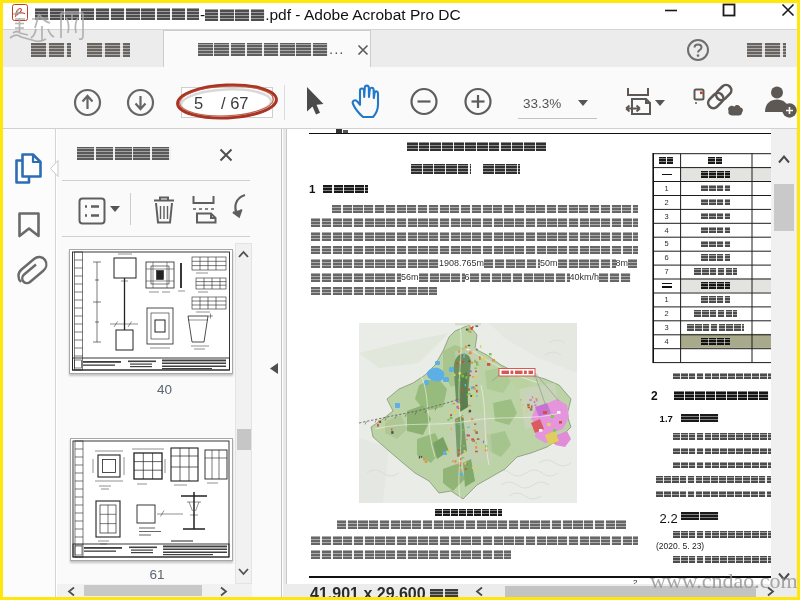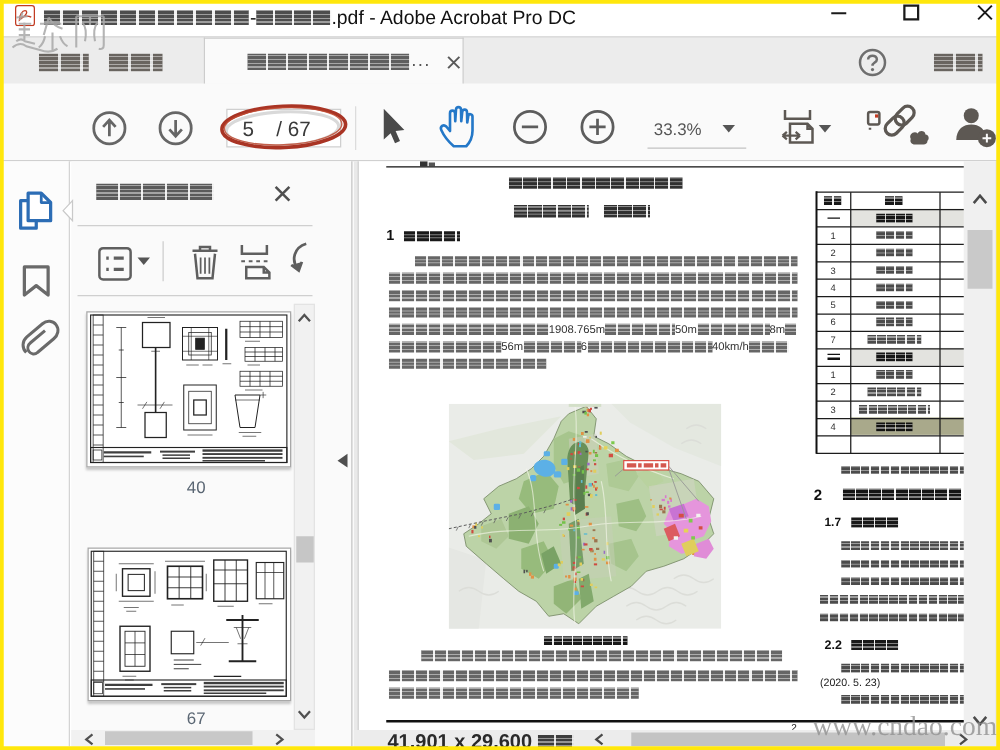--- a/index.html
+++ b/index.html
@@ -206,21 +206,21 @@
       <rect x="13" y="114.5" width="32" height="1.3"></rect>
   <rect x="58" y="110.5" width="28" height="1.6"></rect>
       <rect x="60" y="113.5" width="22" height="1.2"></rect>
       <rect x="60" y="116" width="22" height="1.2"></rect>
   <rect x="92" y="109.5" width="64" height="1.9"></rect>
       <rect x="92" y="112.5" width="64" height="1.5"></rect>
       <rect x="92" y="115.5" width="64" height="1.5"></rect>
       <rect x="92" y="118" width="50" height="1.2"></rect>
  </g>
 </svg>
-<div class="ab" style="left:142px;top:382px;width:30px;height:15px;font-size:13.5px;color:#5a6673;text-align:center">40</div>
+<div class="ab" style="left:142px;top:382px;width:30px;height:15px;font-size:13.5px;color:#5a6673;text-align:right">40</div>
 
 <div class="ab" style="left:70px;top:438px;width:163px;height:123px;background:#fff;border:1px solid #a8a8a8;box-shadow:0 2px 2px rgba(0,0,0,.22)"></div>
 <svg class="ab" style="left:71px;top:439px" width="161" height="121" viewBox="0 0 161 121">
  <g fill="none" stroke="#222" stroke-width=".6">
   <rect x="2" y="2" width="156" height="116" stroke-width=".9"></rect>
   <rect x="4" y="2" width="8" height="116"></rect>
   <path d="M4 10h8M4 18h8M4 26h8M4 34h8M4 42h8M4 50h8M4 58h8M4 66h8M4 74h8M4 82h8M4 90h8M4 98h8M4 106h8"></path>
   <rect x="27" y="16" width="22" height="22" stroke-width="1.1"></rect>
   <rect x="31.5" y="20.5" width="13" height="13" stroke-width=".8"></rect>
   <path d="M24 12 h28 M24 42 h28 M53 18 v18 M22 20 v14" stroke-width=".5"></path>
@@ -252,21 +252,21 @@
       <rect x="13" y="111.5" width="32" height="1.3"></rect>
   <rect x="58" y="107.5" width="28" height="1.6"></rect>
       <rect x="60" y="110.5" width="22" height="1.2"></rect>
       <rect x="60" y="113" width="22" height="1.2"></rect>
   <rect x="92" y="106.5" width="64" height="1.9"></rect>
       <rect x="92" y="109.5" width="64" height="1.5"></rect>
       <rect x="92" y="112.5" width="64" height="1.5"></rect>
       <rect x="92" y="115" width="50" height="1.2"></rect>
  </g>
 </svg>
-<div class="ab" style="left:142px;top:567px;width:30px;height:15px;font-size:13.5px;color:#5a6673;text-align:center">67</div>
+<div class="ab" style="left:142px;top:567px;width:30px;height:15px;font-size:13.5px;color:#5a6673;text-align:center">61</div>
 
 <div class="ab" style="left:235px;top:243px;width:17px;height:341px;background:#f1f1f1;border:1px solid #e3e3e3"></div>
 <svg class="ab" style="left:237px;top:249px" width="13" height="11" viewBox="0 0 13 11">
     <path d="M2 8 L6.5 3 L11 8" fill="none" stroke="#505050" stroke-width="1.8"></path>
   </svg>
 <div class="ab" style="left:236.5px;top:429px;width:14px;height:21px;background:#c6c6c6"></div>
 <svg class="ab" style="left:237px;top:566px" width="13" height="11" viewBox="0 0 13 11">
     <path d="M2 3 L6.5 8 L11 3" fill="none" stroke="#505050" stroke-width="1.8"></path>
   </svg>
 
@@ -608,21 +608,21 @@
  <div class="zh t8 ab" style="left:386px;top:243.9px;width:104px"></div>
  <div class="ab" style="left:364px;top:259.5px;width:16px;height:12px;font-size:12px;font-weight:bold;color:#111">2</div>
  <div class="zh ab" style="left:387px;top:261.8px;width:95px;height:9px;--w:9.6px;--s:10.6px;--c:rgba(0,0,0,.92)"></div>
  <div class="ab" style="left:372.6px;top:283.5px;width:20px;height:10px;font-size:9.5px;font-weight:bold;color:#111">1.7</div>
  <div class="zh ab" style="left:394px;top:285.2px;width:38px;height:8px;--w:8.6px;--s:9.5px;--c:rgba(0,0,0,.9)"></div>
  <div class="zh t8 ab" style="left:386px;top:304.3px;width:104px"></div>
  <div class="zh t8 ab" style="left:386px;top:318.9px;width:104px"></div>
  <div class="zh t8 ab" style="left:386px;top:332.7px;width:104px"></div>
  <div class="zh t8 ab" style="left:369px;top:347.2px;width:121px"></div>
  <div class="zh t8 ab" style="left:369px;top:361.8px;width:121px"></div>
- <div class="ab" style="left:372.6px;top:381.5px;width:20px;height:10px;font-size:10px;font-weight:bold;color:#111">2.2</div>
+ <div class="ab" style="left:372.6px;top:381.5px;width:20px;height:10px;font-size:13px;font-weight:normal;color:#111">2.2</div>
  <div class="zh ab" style="left:394px;top:383.2px;width:38px;height:8px;--w:8.6px;--s:9.5px;--c:rgba(0,0,0,.9)"></div>
  <div class="zh t8 ab" style="left:386px;top:402.2px;width:104px"></div>
  <div class="ab" style="left:369px;top:412.2px;width:60px;height:9px;font-size:8.5px;color:#222">(2020. 5. 23)</div>
  <div class="zh t8 ab" style="left:386px;top:427.2px;width:104px"></div>
 </div>
 
 <div class="ab" style="left:283px;top:584px;width:517px;height:13px;background:#ececec"></div>
 <div class="ab" style="left:310px;top:585px;width:180px;height:15px;font-size:16px;font-weight:bold;color:#2a2a2a;white-space:nowrap">41.901 x 29.600 <span class="zh" style="position:relative;display:inline-block;width:29px;height:11px;top:1px;--w:13px;--s:14.8px;--c:rgba(30,30,30,.85)"></span></div>
 <svg class="ab" style="left:474px;top:586px" width="11" height="11" viewBox="0 0 11 11">
     <path d="M8 1.5 L3 5.5 L8 9.5" fill="none" stroke="#4a4a4a" stroke-width="1.8"></path>

